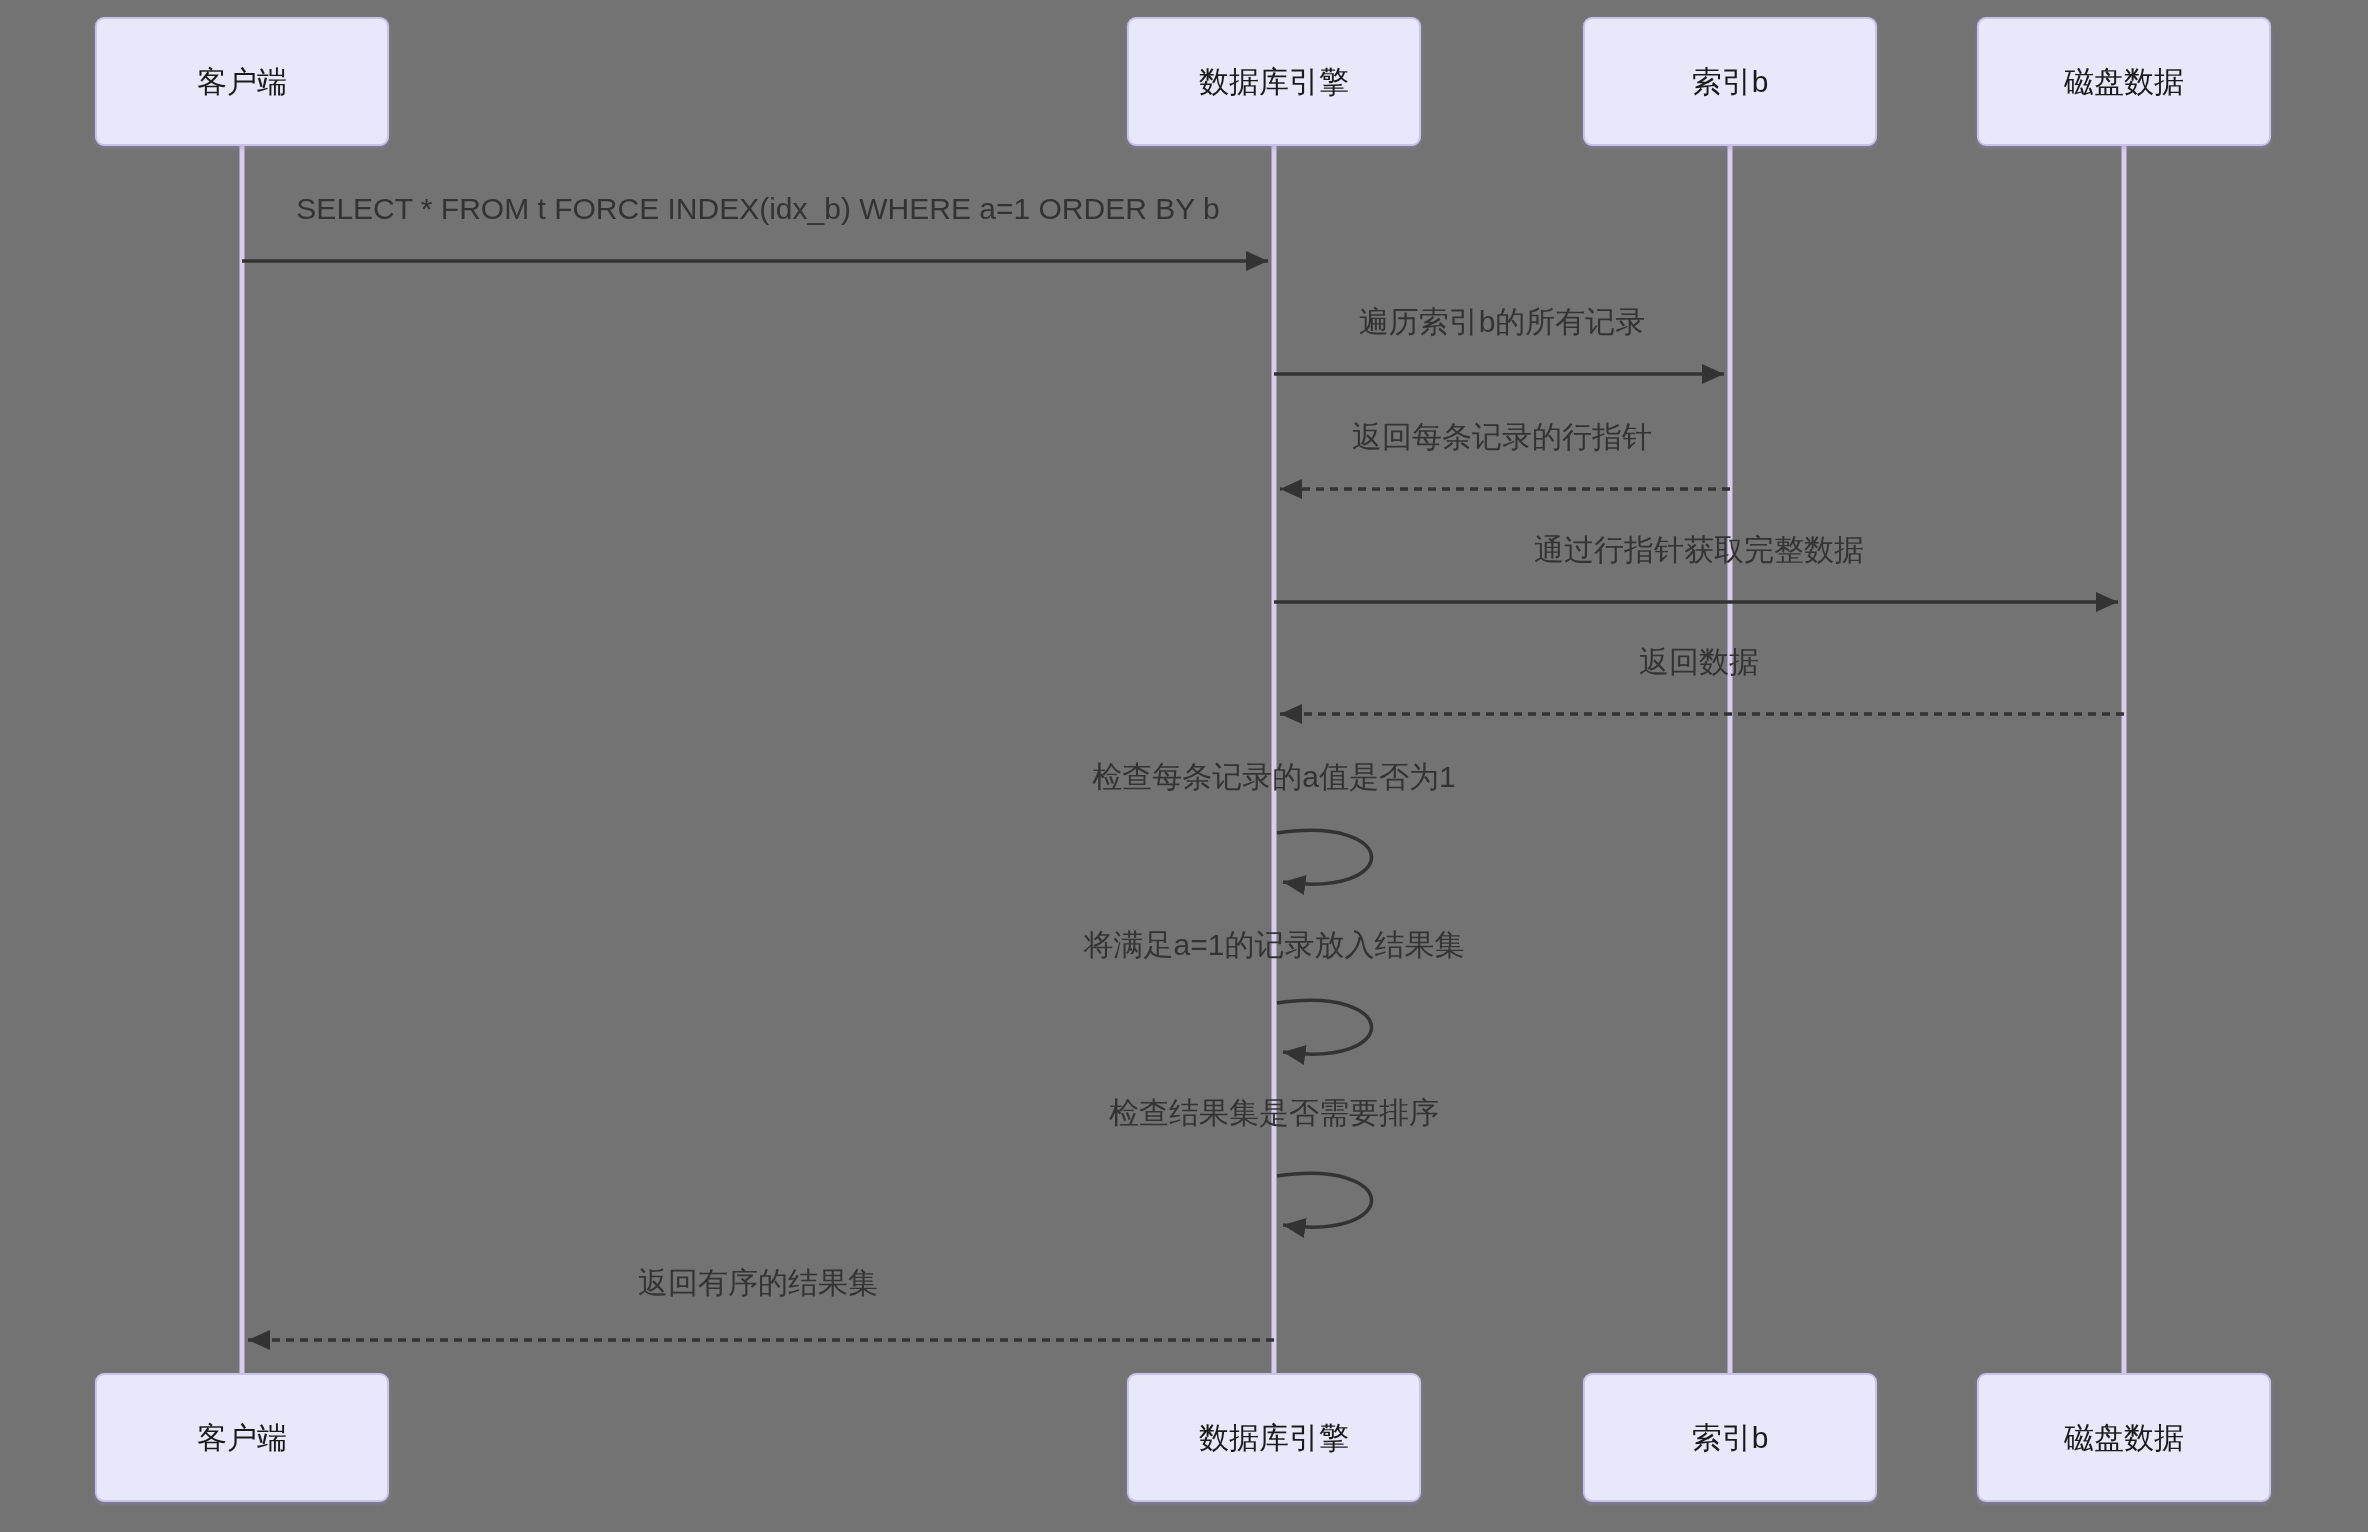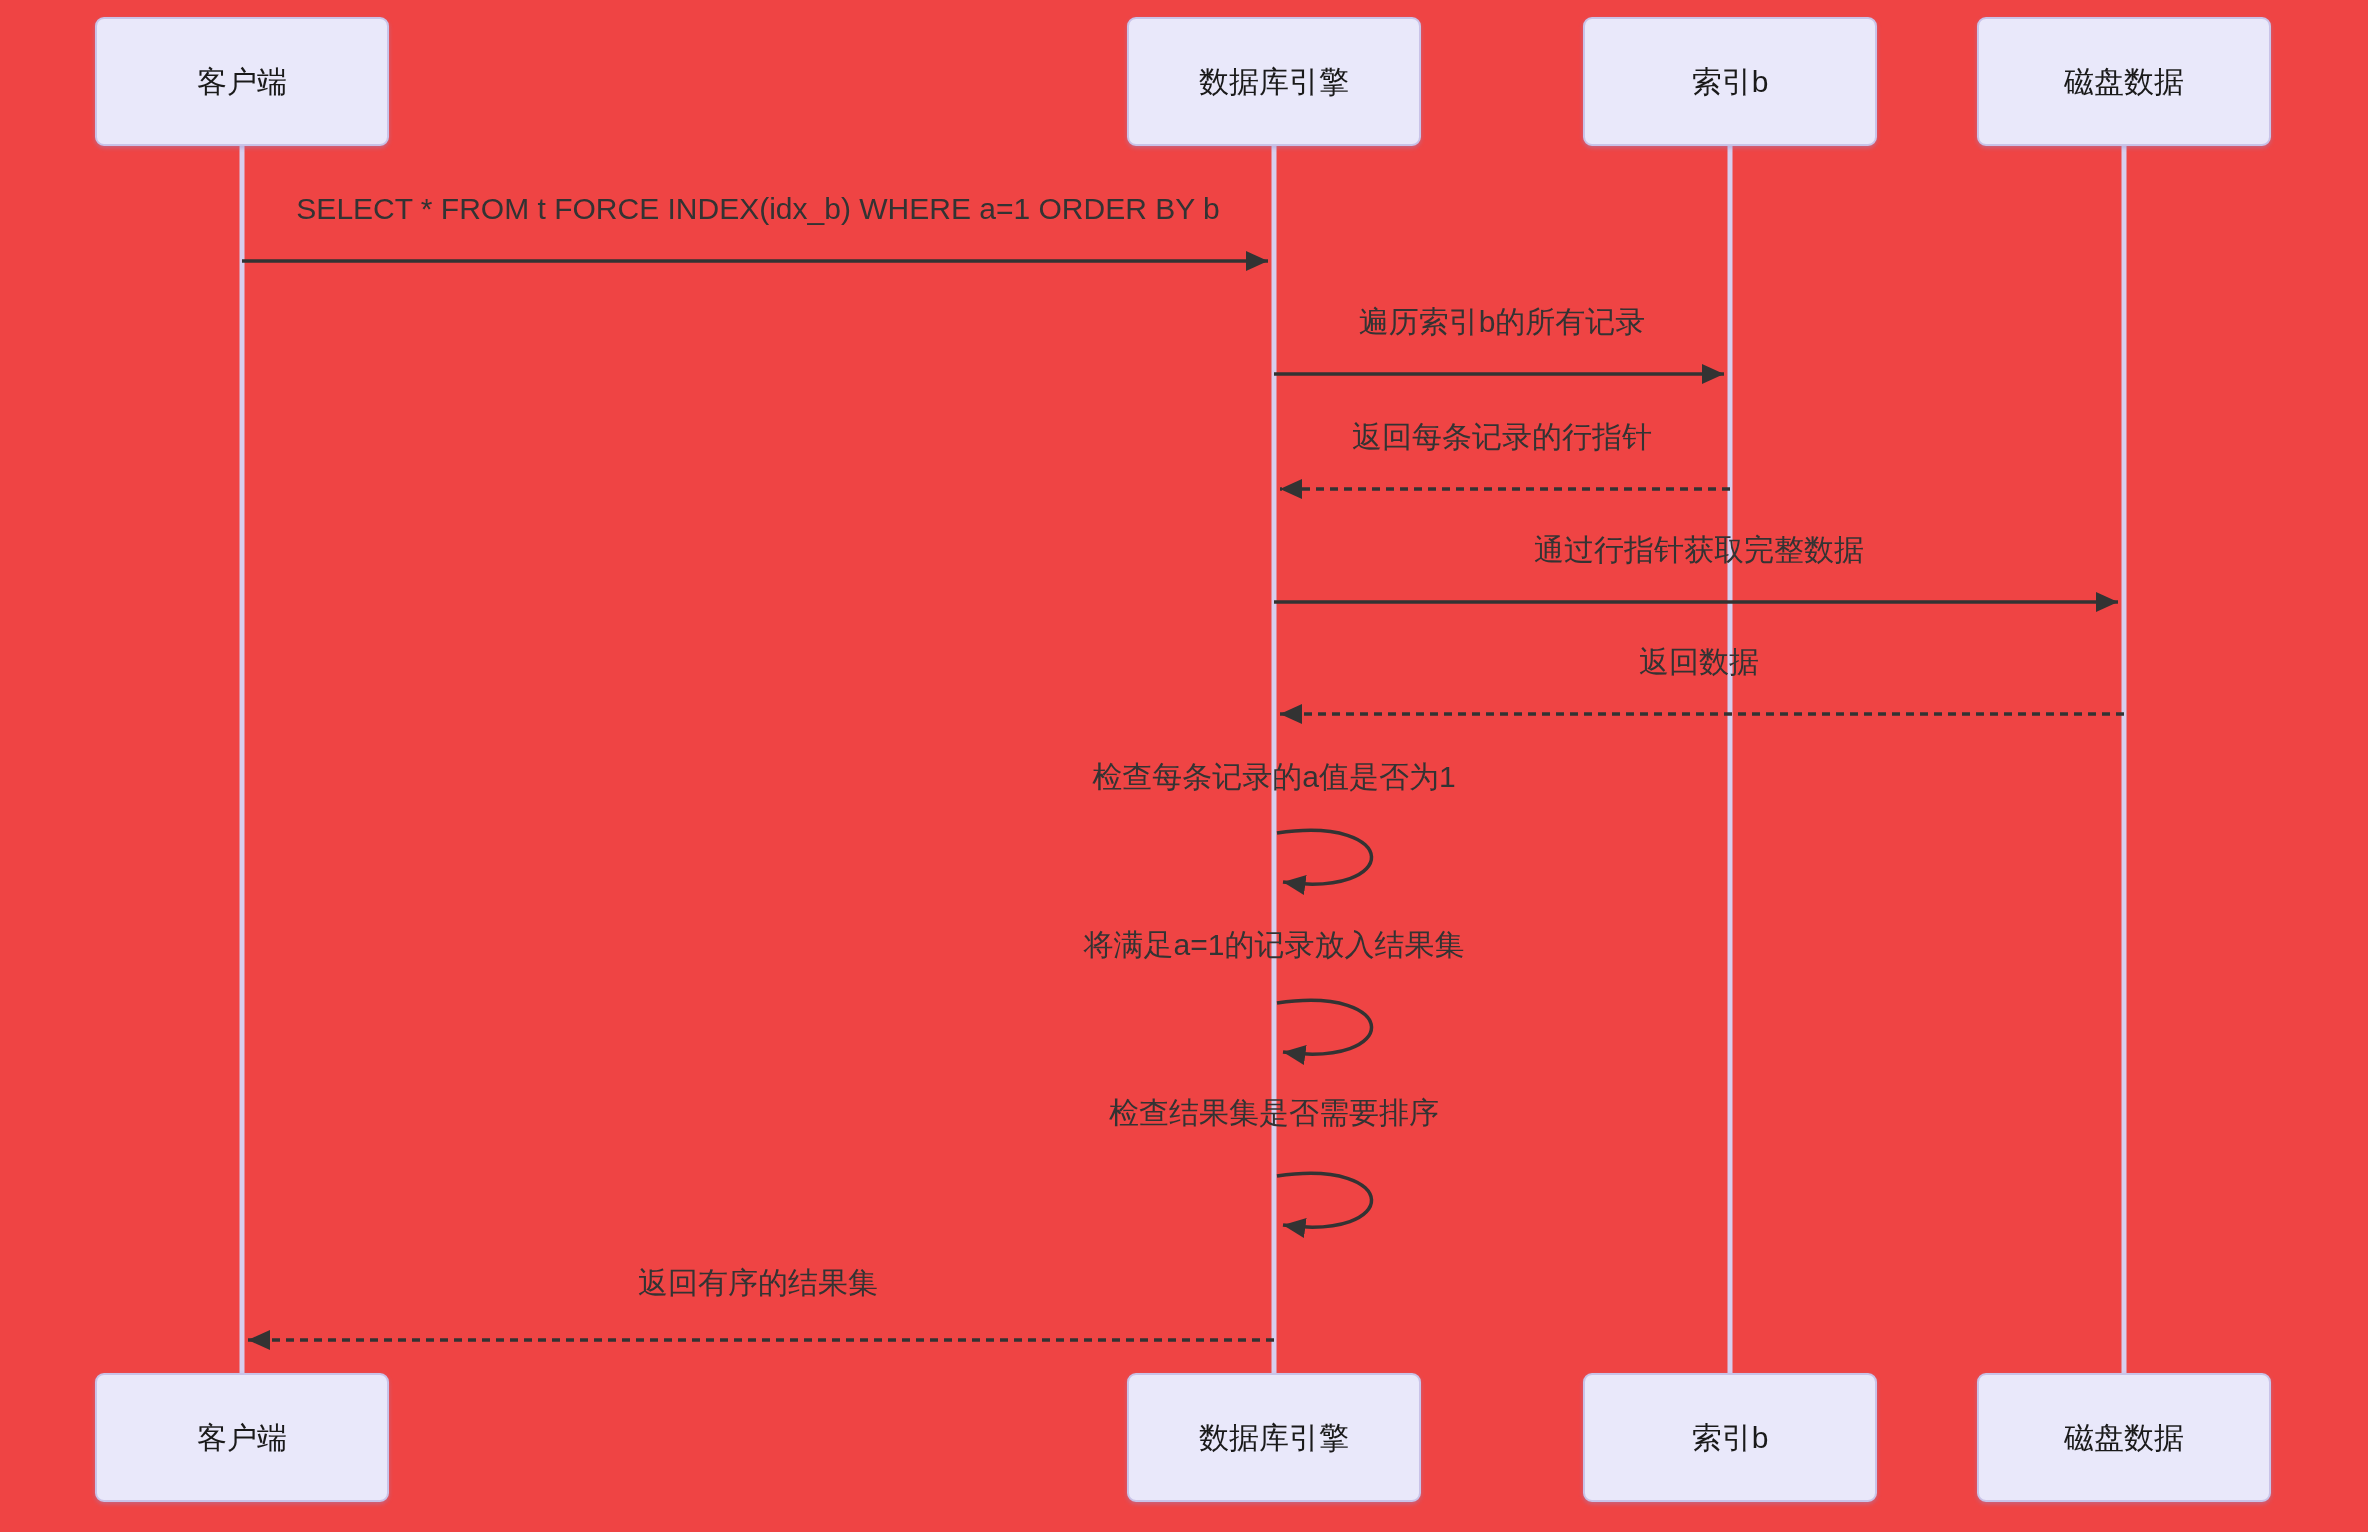--- a/index.html
+++ b/index.html
@@ -4,21 +4,21 @@
 <style>
   html, body {
     margin: 0;
     padding: 0;
     background: #ffffff;
   }
   .canvas {
     position: relative;
     width: 2368px;
     height: 1532px;
-    background: #ef4444;
+    background: #737373;
     font-family: "Liberation Sans", sans-serif;
   }
   svg { display: block; }
   .actor-box {
     fill: #e9e8fa;
     stroke: #c9c3e8;
     stroke-width: 2;
     filter: drop-shadow(0 2px 2px rgba(150, 140, 200, 0.45));
   }
   .actor-label {

